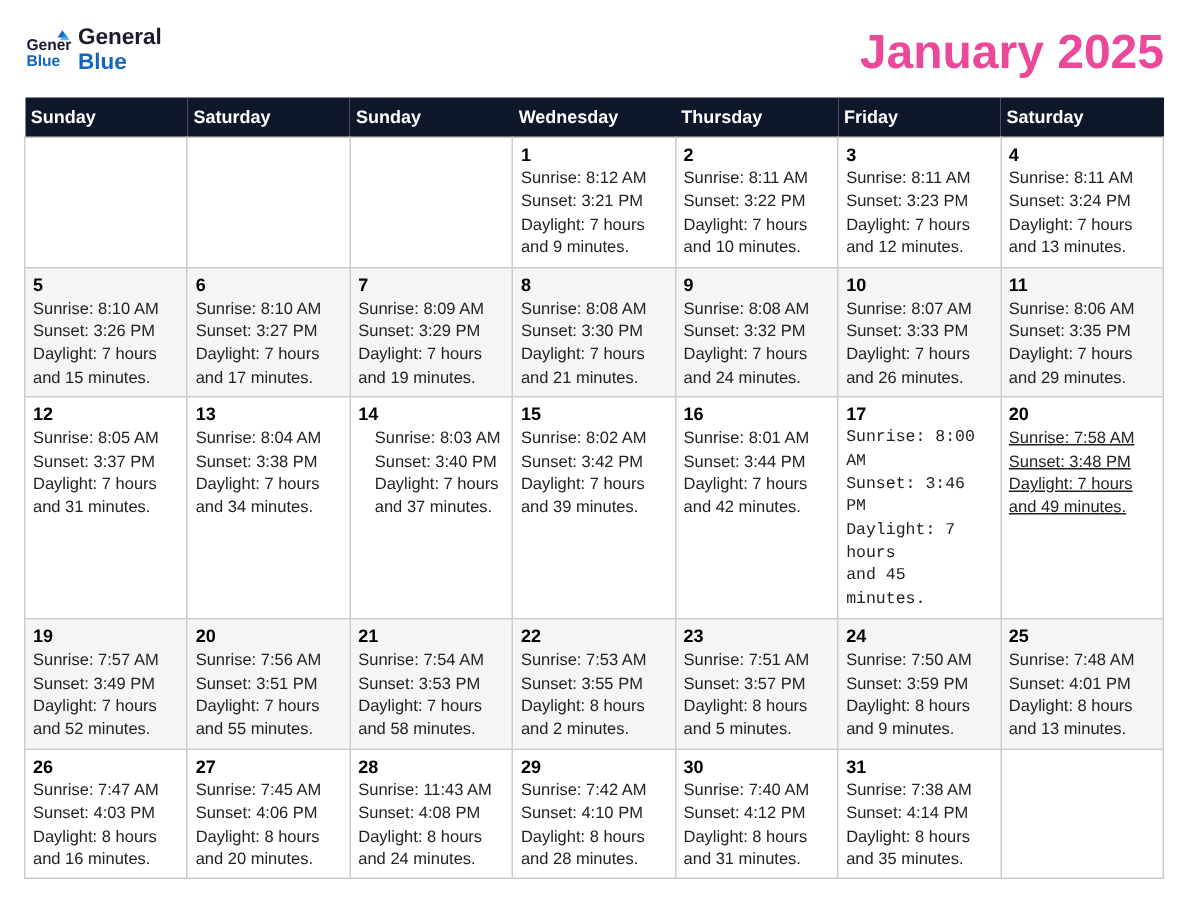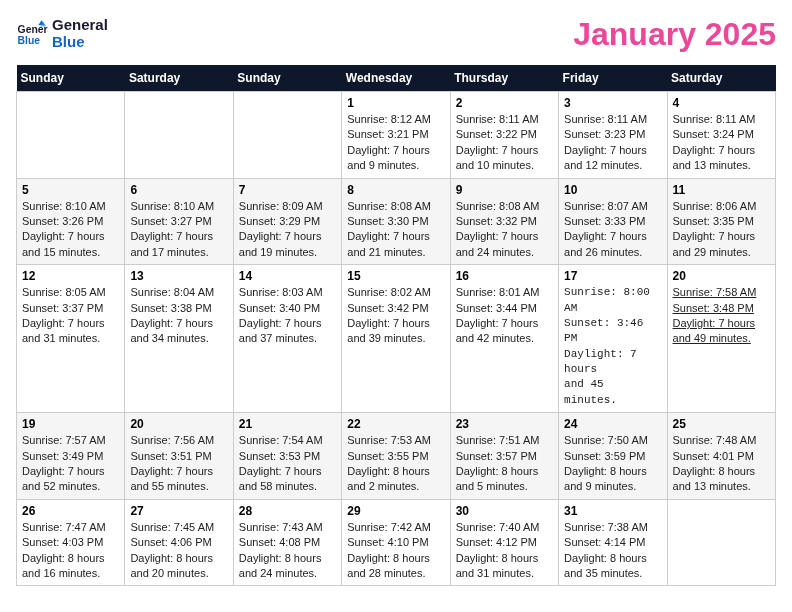--- a/index.html
+++ b/index.html
@@ -204,21 +204,21 @@
         </td>
         <td>
           <div class="day-number">13</div>
           <div class="day-info" style="white-space: pre-line;">Sunrise: 8:04 AM
 Sunset: 3:38 PM
 Daylight: 7 hours
 and 34 minutes.</div>
         </td>
         <td>
           <div class="day-number">14</div>
-          <div class="day-info" style="white-space: pre-line;">Sunrise: 8:03 AM
+          <div class="day-info" style="white-space: pre-line; margin-left: 11px;">Sunrise: 8:03 AM
 Sunset: 3:40 PM
 Daylight: 7 hours
 and 37 minutes.</div>
         </td>
         <td>
           <div class="day-number">15</div>
           <div class="day-info" style="white-space: pre-line;">Sunrise: 8:02 AM
 Sunset: 3:42 PM
 Daylight: 7 hours
 and 39 minutes.</div>
@@ -306,21 +306,21 @@
         </td>
         <td>
           <div class="day-number">27</div>
           <div class="day-info" style="white-space: pre-line;">Sunrise: 7:45 AM
 Sunset: 4:06 PM
 Daylight: 8 hours
 and 20 minutes.</div>
         </td>
         <td>
           <div class="day-number">28</div>
-          <div class="day-info" style="white-space: pre-line;">Sunrise: 7:43 AM
+          <div class="day-info" style="white-space: pre-line;">Sunrise: 11:43 AM
 Sunset: 4:08 PM
 Daylight: 8 hours
 and 24 minutes.</div>
         </td>
         <td>
           <div class="day-number">29</div>
           <div class="day-info" style="white-space: pre-line;">Sunrise: 7:42 AM
 Sunset: 4:10 PM
 Daylight: 8 hours
 and 28 minutes.</div>

